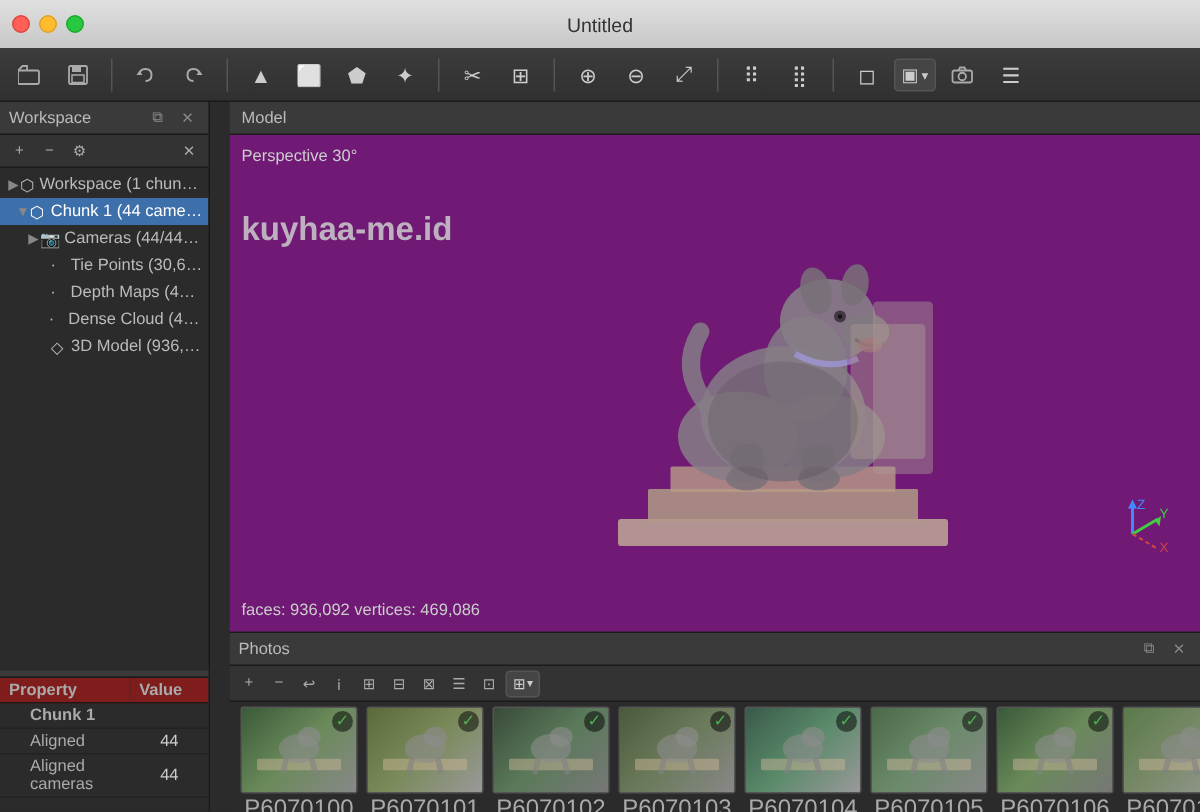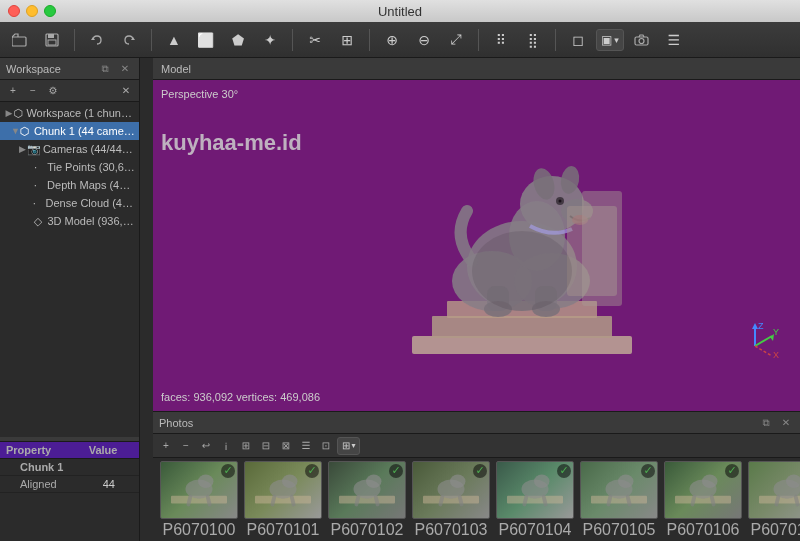--- a/index.html
+++ b/index.html
@@ -1,20 +1,20 @@
 <!DOCTYPE html>
 <html><head>
   <meta charset="utf-8">
   <style>
     * { box-sizing: border-box; margin: 0; padding: 0; }
     body { width: 800px; height: 541px; overflow: hidden; font-family: -apple-system, BlinkMacSystemFont, "Segoe UI", sans-serif; font-size: 12px; background: #2b2b2b; color: #ccc; }
 
     
     .titlebar {
-      height: 22px;
+      height: 32px;
       background: linear-gradient(to bottom, #e0e0e0, #c8c8c8);
       display: flex;
       align-items: center;
       justify-content: center;
       position: relative;
     }
     .titlebar-title {
       font-size: 13px;
       color: #333;
       font-weight: 500;
@@ -174,21 +174,21 @@
       border-top: 1px solid #1a1a1a;
       background: #2b2b2b;
       overflow: hidden;
     }
     .props-table {
       width: 100%;
       border-collapse: collapse;
       font-size: 11px;
     }
     .props-table th {
-      background: #4c1d95;
+      background: #7f1d1d;
       color: #aaa;
       padding: 2px 6px;
       text-align: left;
       font-weight: 600;
       border-bottom: 1px solid #1a1a1a;
     }
     .props-table td {
       padding: 2px 20px;
       color: #ccc;
       border-bottom: 1px solid #222;
@@ -518,20 +518,24 @@
             <th>Property</th>
             <th>Value</th>
           </tr>
         </thead>
         <tbody>
           <tr>
             <td colspan="2"><strong>Chunk 1</strong></td>
           </tr>
           <tr>
             <td>Aligned</td>
+            <td>44</td>
+          </tr>
+          <tr>
+            <td>Aligned cameras</td>
             <td>44</td>
           </tr>
         </tbody>
       </table>
     </div>
 
   </div>
 
   <div class="right-area">
 

